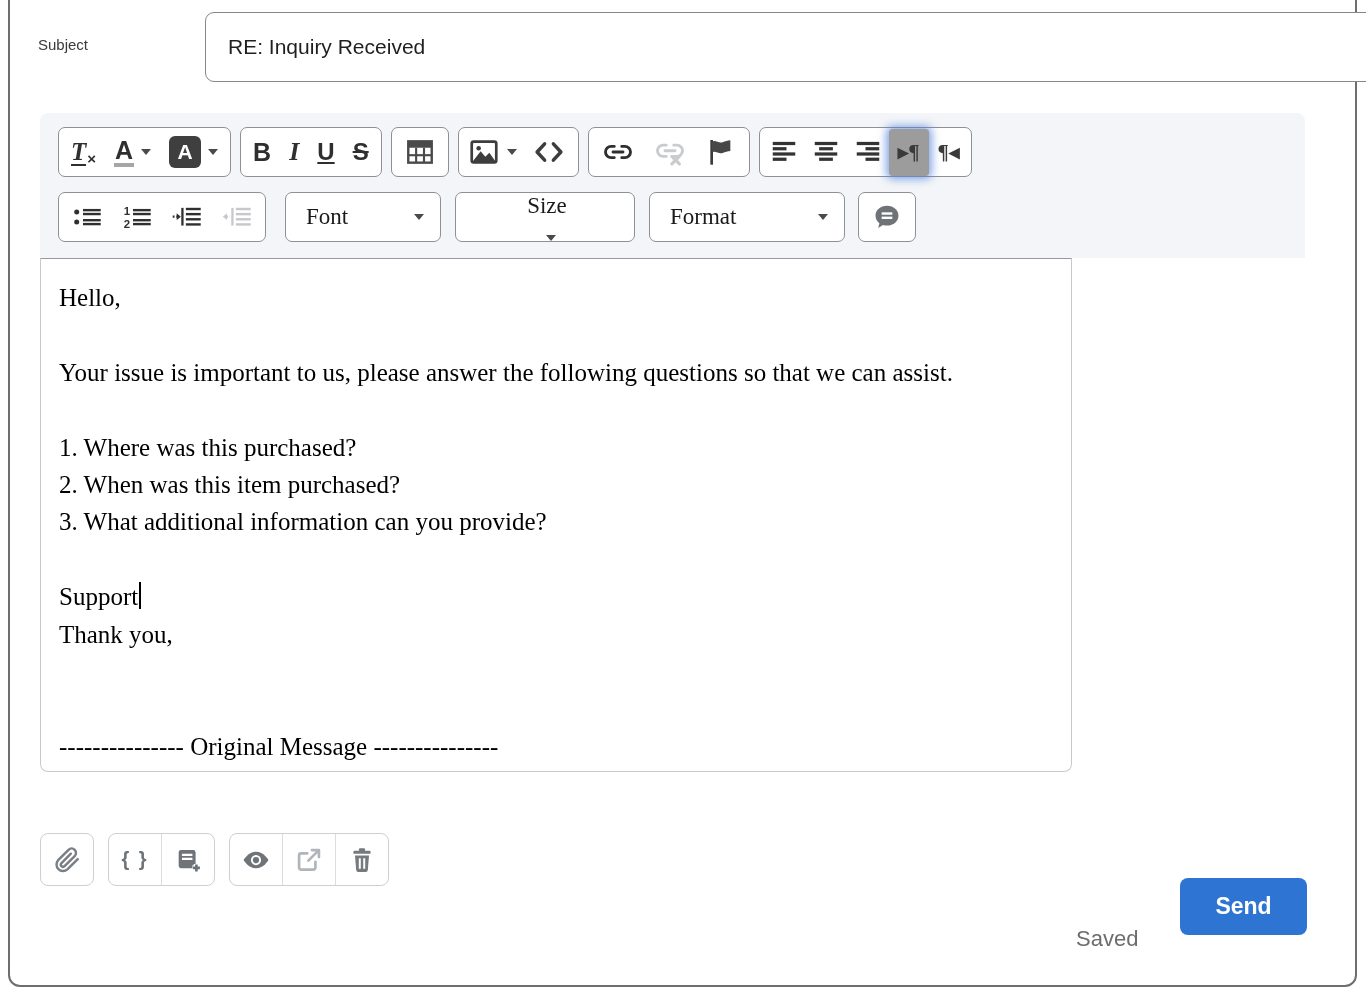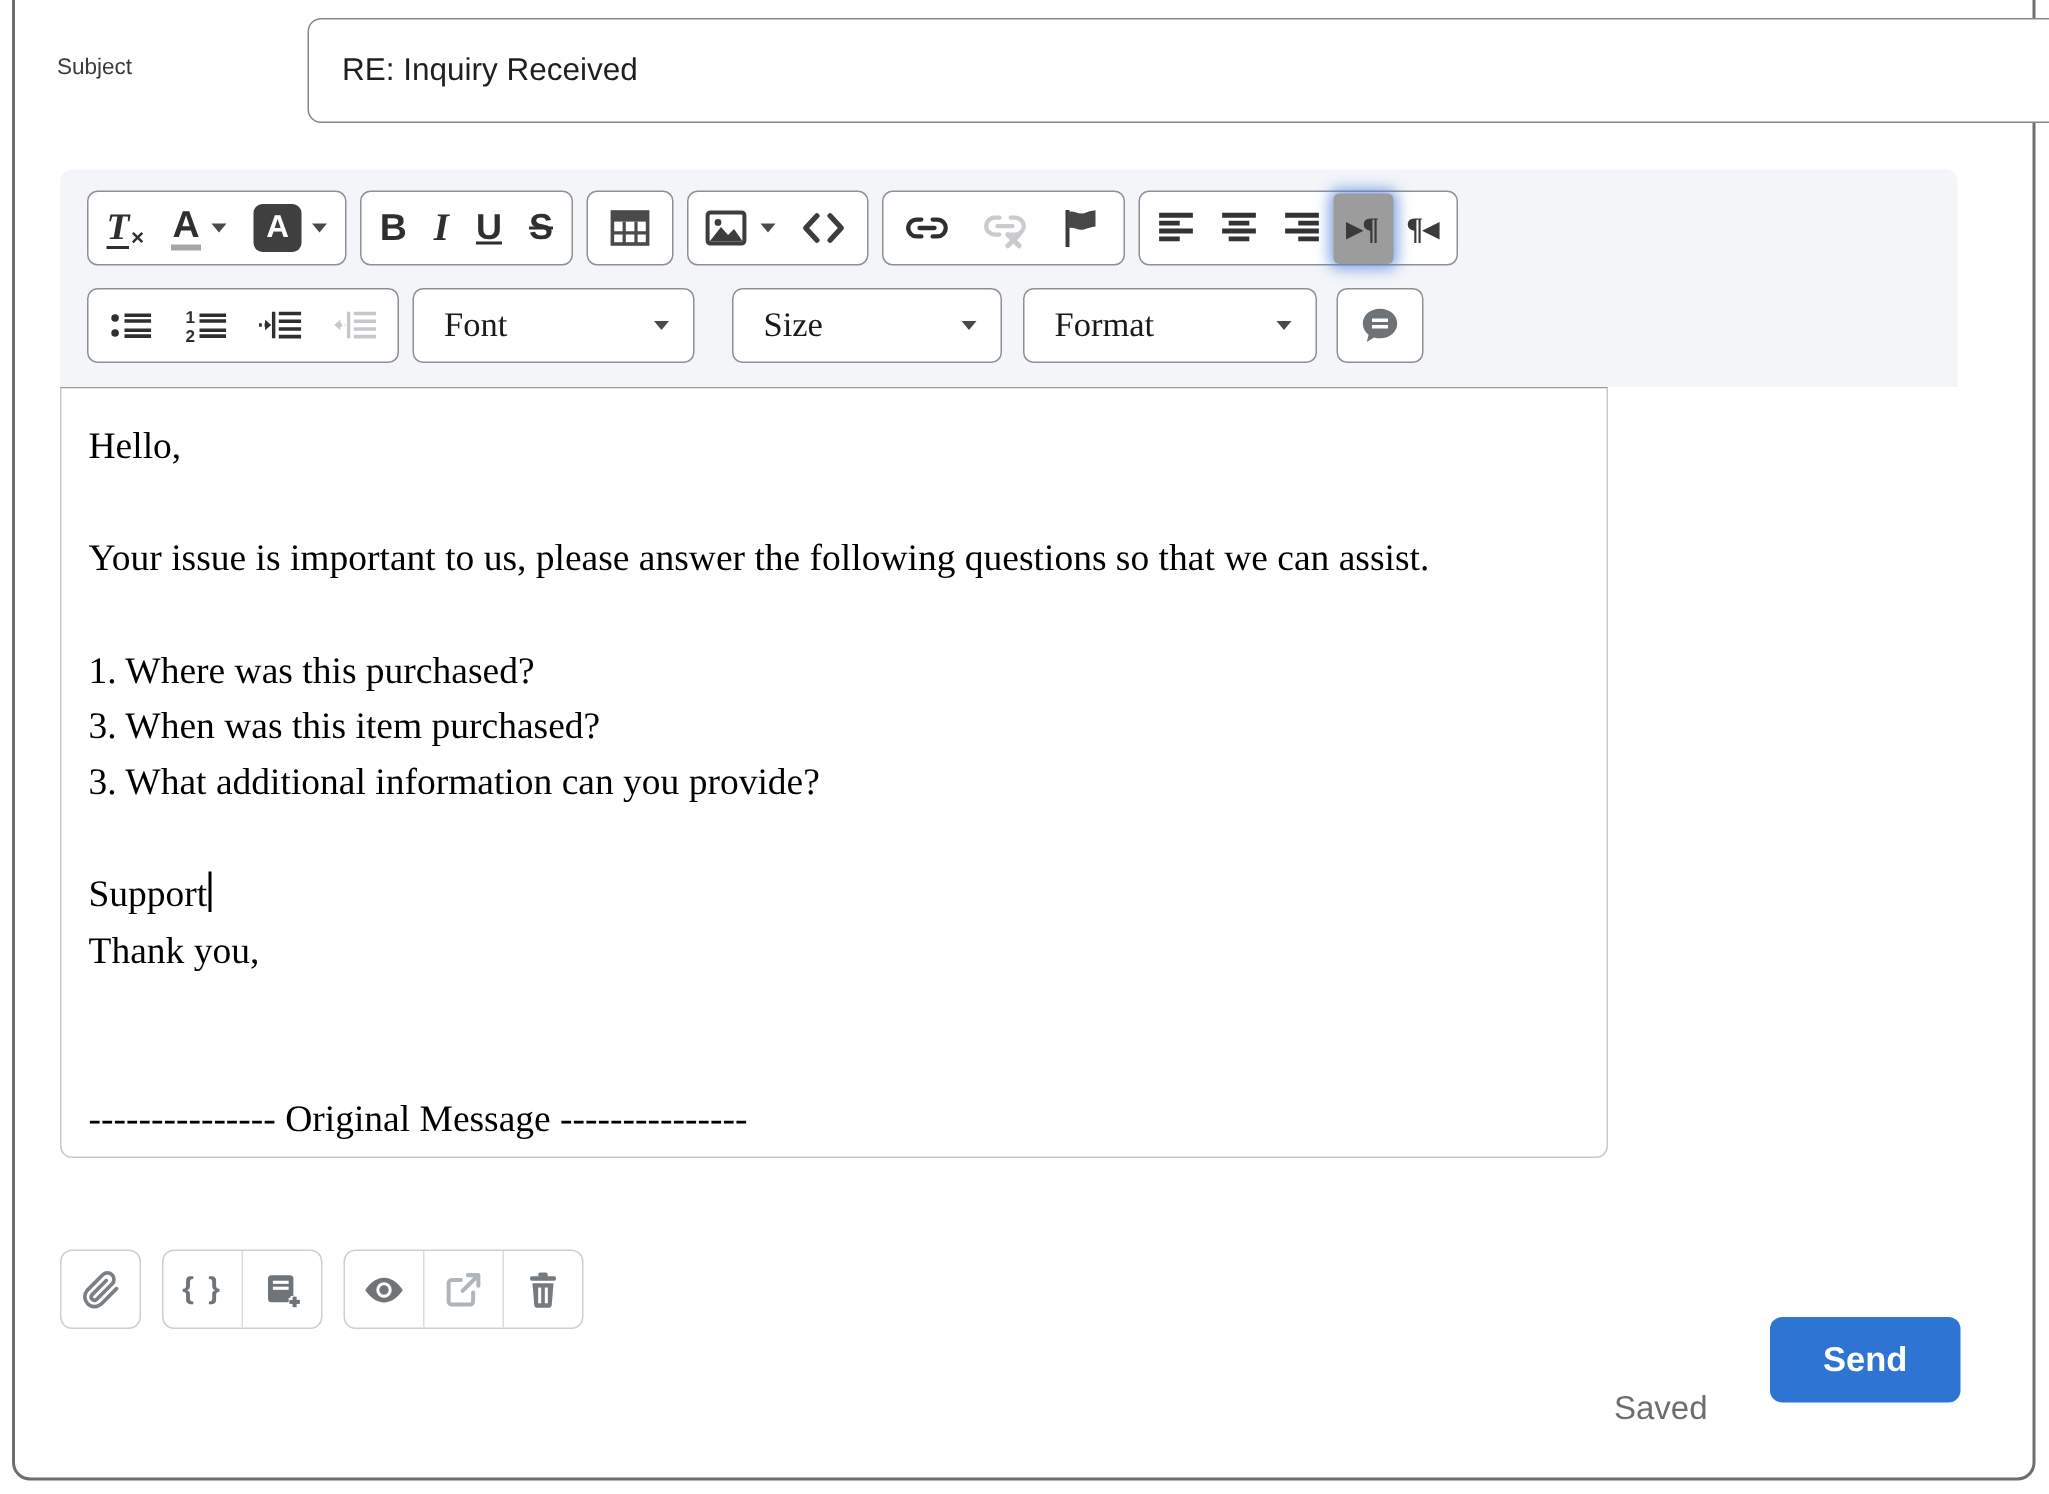--- a/index.html
+++ b/index.html
@@ -256,26 +256,26 @@
             <line x1="13" y1="14" x2="26" y2="14"></line>
               <line x1="13" y1="18.5" x2="26" y2="18.5"></line>
             <line x1="10" y1="4" x2="10" y2="19.5" stroke-width="2"></line>
             <line x1="4.5" y1="11.7" x2="8" y2="11.7" stroke-dasharray="1.6 1.6"></line>
           </g>
           <polygon points="5.2,8.7 1.6,11.7 5.2,14.7" fill="#c6c8cb"></polygon>
         </svg>
       </div>
     </div>
 
-    <div class="select" style="width:188px;">
+    <div class="select" style="width:156px;margin-left:10px;">
       <span>Font</span>
       <span class="caret-dn"></span>
     </div>
 
-    <div class="select" style="width:180px;margin-left:16px;">
+    <div class="select" style="width:180px;margin-left:5px;flex-direction:column;">
       <span>Size</span>
       <span class="caret-dn"></span>
     </div>
 
     <div class="select" style="width:196px;margin-left:5px;">
       <span>Format</span>
       <span class="caret-dn"></span>
     </div>
 
     <div class="grp" style="margin-left:4px;">
@@ -289,21 +289,21 @@
     </div>
   </div>
 </div>
 
 <div class="editor">
   <div class="ed-line">Hello,</div>
   <div class="ed-line"></div>
   <div class="ed-line">Your issue is important to us, please answer the following questions so that we can assist.</div>
   <div class="ed-line"></div>
   <div class="ed-line">1. Where was this purchased?</div>
-  <div class="ed-line">3. When was this item purchased?</div>
+  <div class="ed-line">2. When was this item purchased?</div>
   <div class="ed-line">3. What additional information can you provide?</div>
   <div class="ed-line"></div>
   <div class="ed-line"><span>Support</span><span class="text-caret"></span></div>
   <div class="ed-line">Thank you,</div>
   <div class="ed-line"></div>
   <div class="ed-line"></div>
   <div class="ed-line">--------------- Original Message ---------------</div>
   <div class="ed-line bold">From: Support [email@salesforce.com]</div>
 </div>
 

